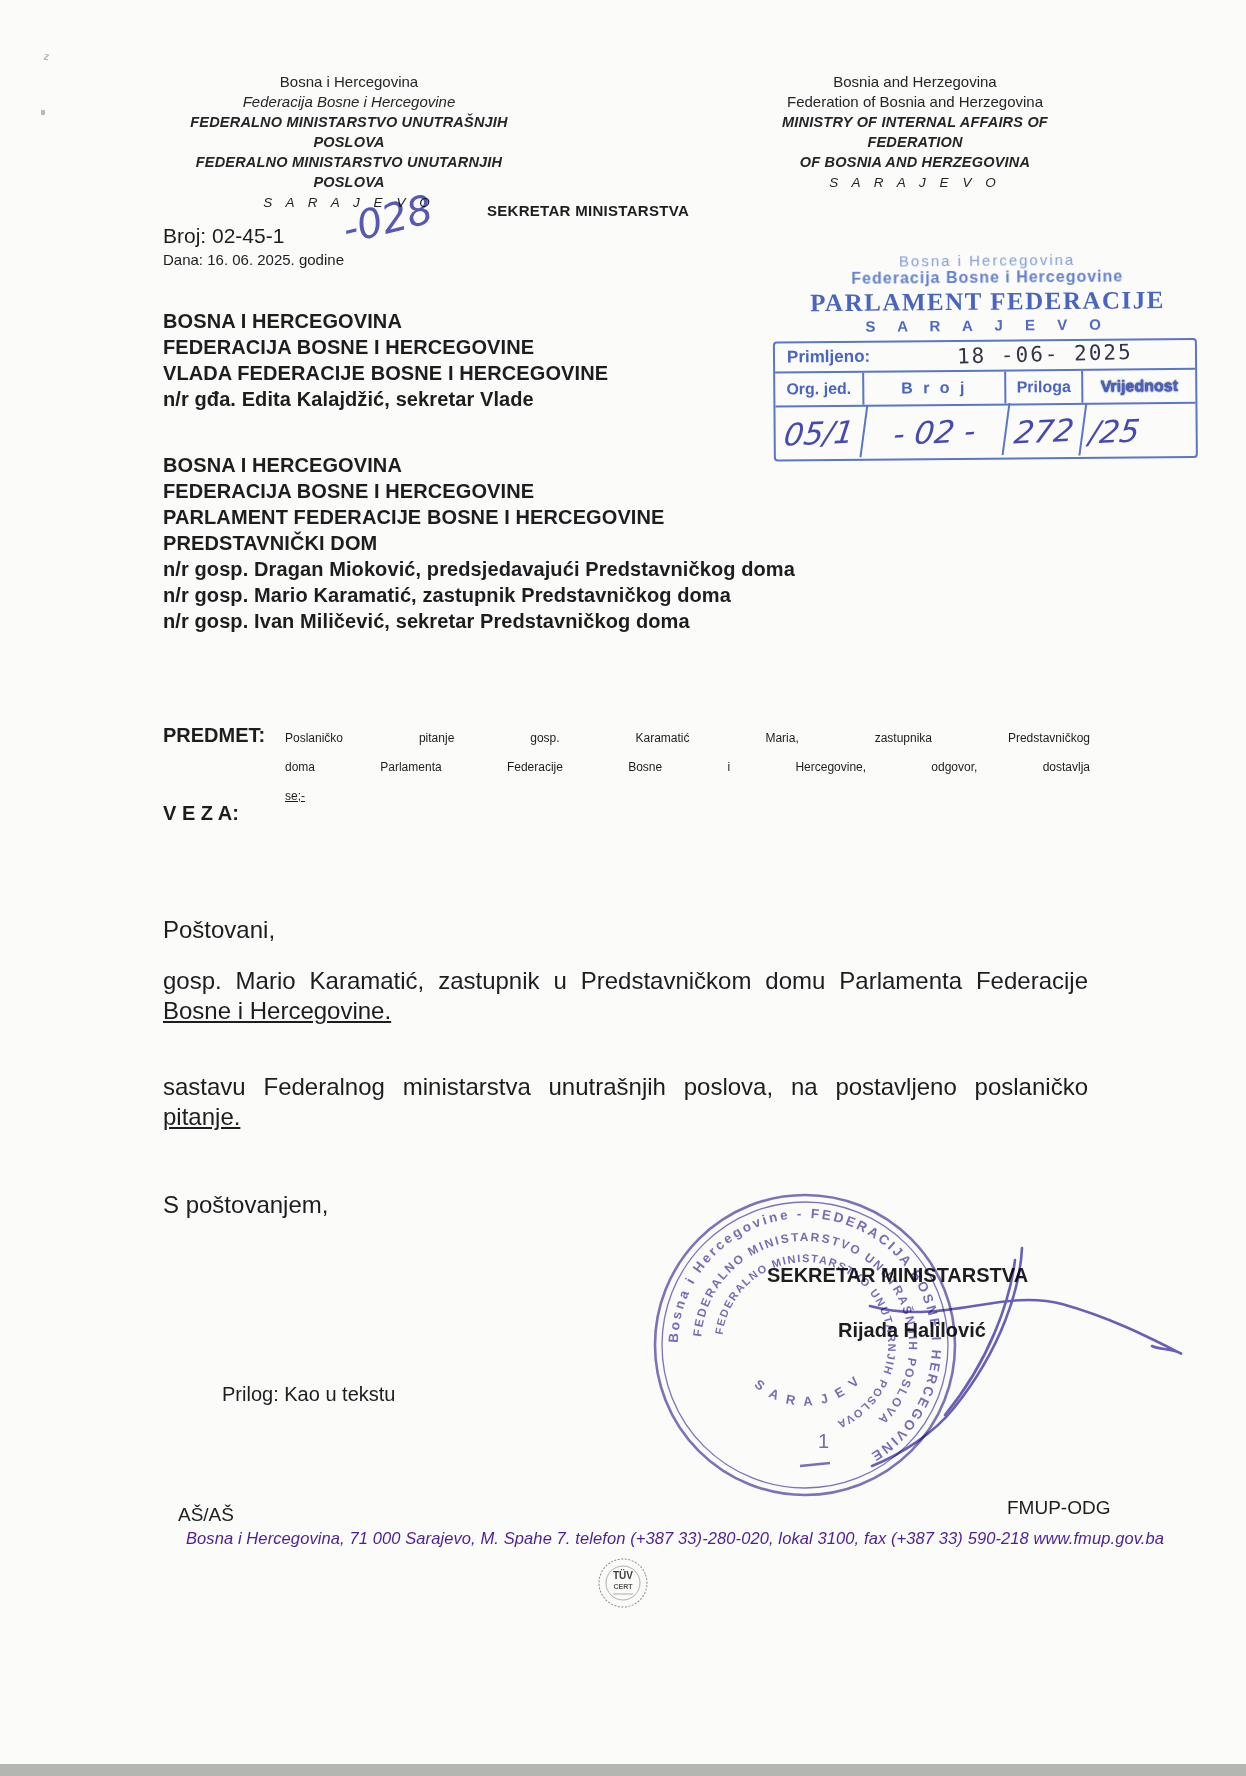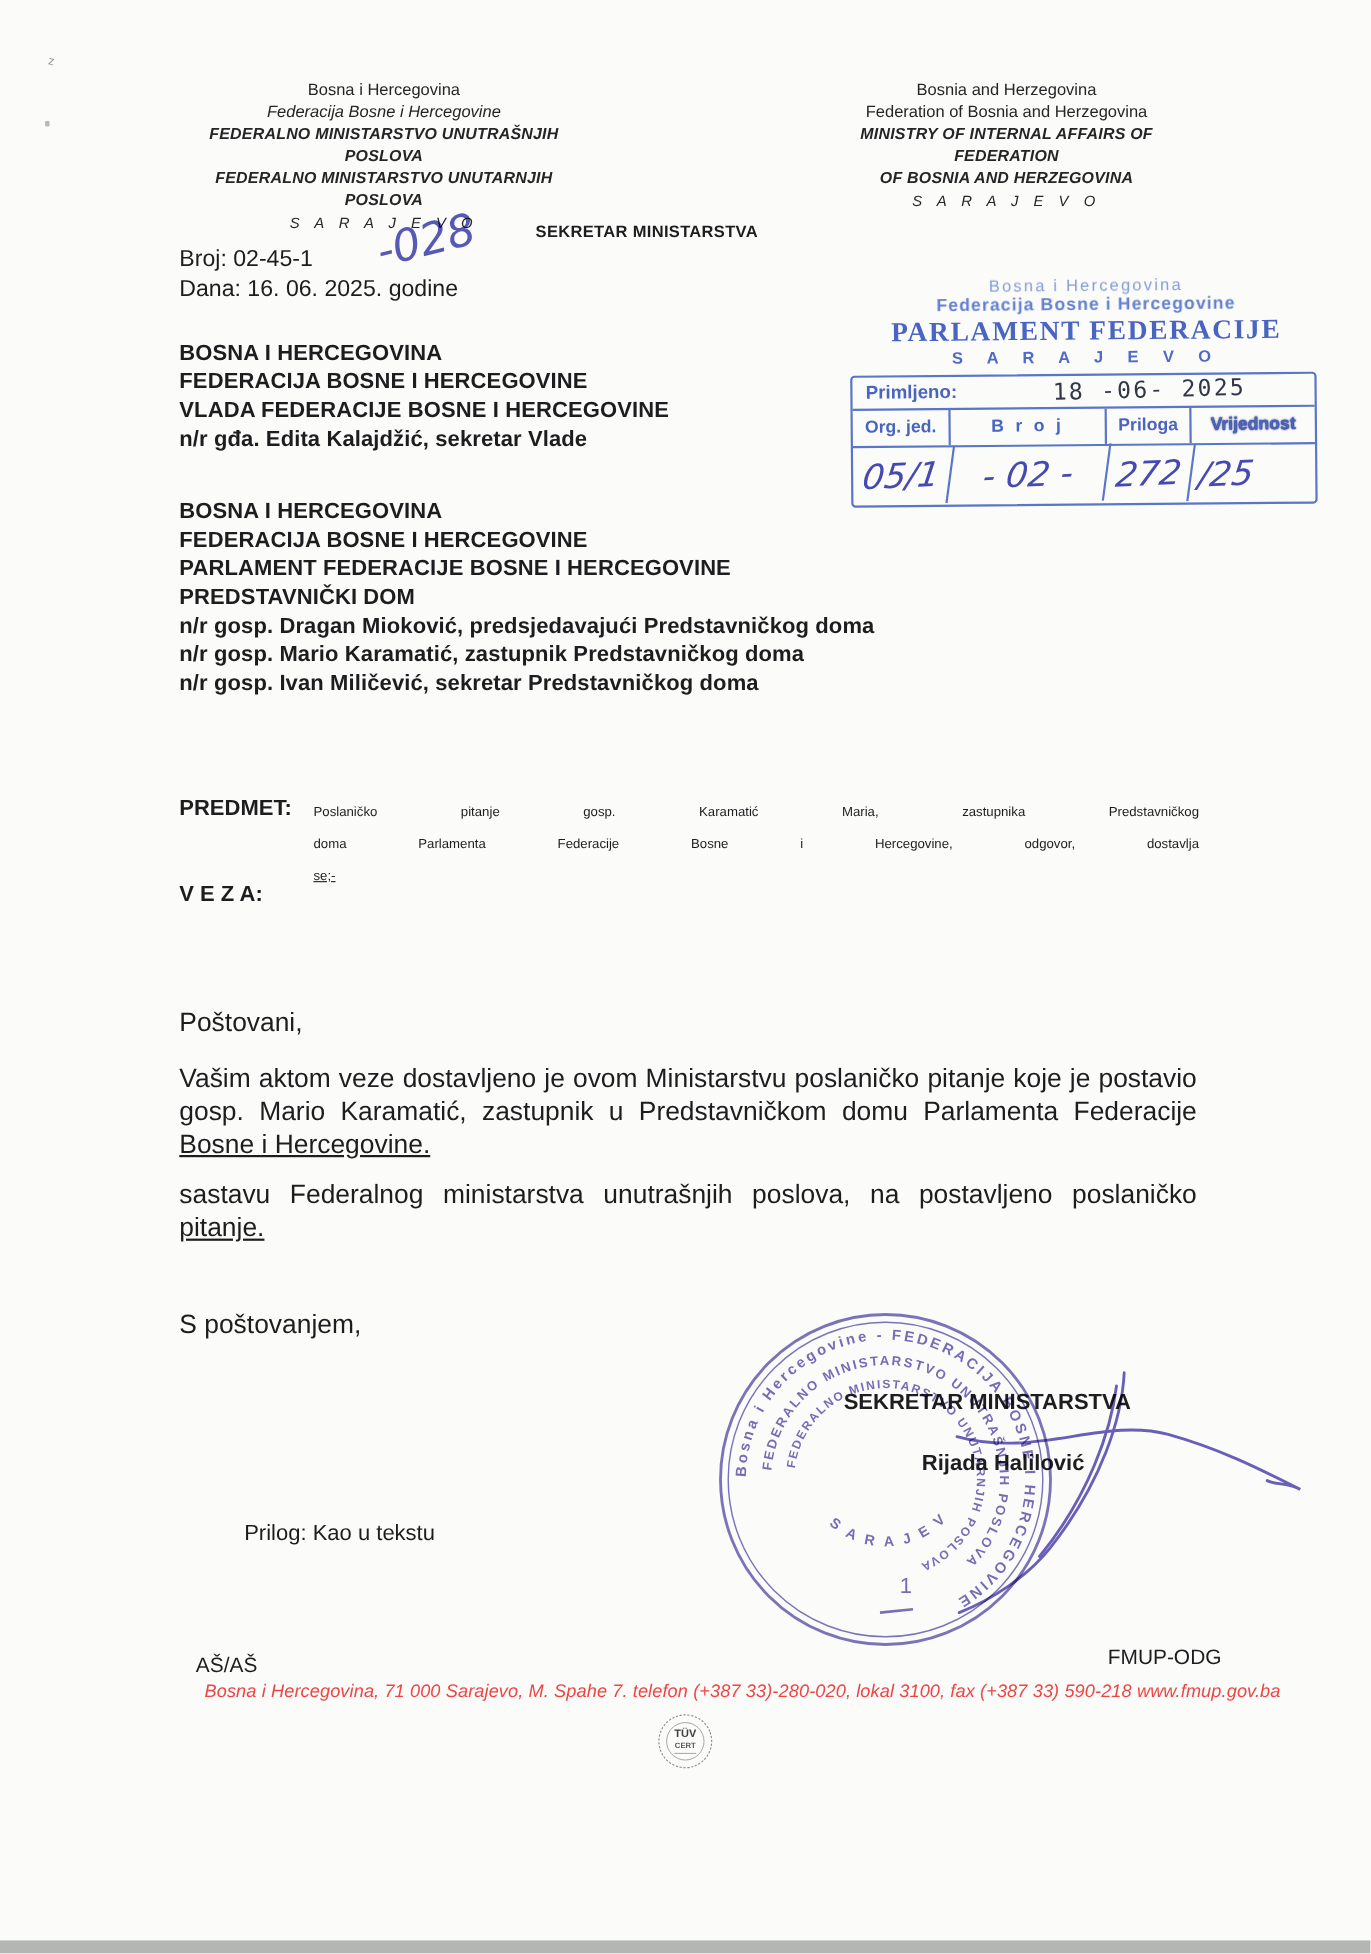--- a/index.html
+++ b/index.html
@@ -16,21 +16,21 @@
   .letterhead{width:360px;text-align:center;font-size:15px;line-height:20px;color:#252528;}
   .lh-l2-it{font-style:italic;}
   .lh-bold{font-weight:bold;font-style:italic;font-size:14.5px;letter-spacing:.2px;}
   .lh-city{font-style:italic;font-size:13.5px;letter-spacing:5px;margin-top:1px;}
 
   
   .office-title{left:468px;top:202px;width:240px;text-align:center;font-weight:bold;font-size:15px;letter-spacing:.3px;}
   .broj{left:163px;top:224px;font-size:21px;}
   .broj-hand{left:342px;top:196px;font-size:40px;color:#4649b2;font-style:italic;
              transform:rotate(-14deg);font-family:"DejaVu Sans",sans-serif;opacity:.9;mix-blend-mode:multiply;}
-  .dana{left:163px;top:251px;font-size:21px;}
+  .dana{left:163px;top:251px;font-size:15px;}
 
   
   .rstamp{left:690px;top:252px;width:520px;transform:rotate(-.5deg);mix-blend-mode:multiply;}
   .rs-head{width:420px;margin-left:88px;text-align:center;color:#5b7ad0;}
   .rs-h1{font-size:15px;color:#87a0dc;letter-spacing:2px;filter:blur(.4px);}
   .rs-h2{font-size:16px;font-weight:bold;color:#6482d4;letter-spacing:1px;filter:blur(.3px);}
   .rs-h3{font-family:"Liberation Serif",serif;font-weight:bold;font-size:25px;color:#4a66c6;letter-spacing:1.5px;margin-top:1px;}
   .rs-h4{font-size:15px;font-weight:bold;letter-spacing:9px;color:#4f6ccb;margin-top:1px;}
   .rs-table{margin-top:6px;margin-left:83px;width:420px;border:2.5px solid #5b78cc;border-radius:4px;color:#4a66c6;position:relative;}
   .rs-row1{height:28px;border-bottom:2px solid #5b78cc;display:flex;align-items:center;}
@@ -64,21 +64,21 @@
   .sig-title{left:767px;top:1264px;font-size:20px;font-weight:bold;}
   .sig-name{left:838px;top:1319px;font-size:20px;font-weight:bold;}
   .seal{left:650px;top:1190px;width:310px;height:310px;mix-blend-mode:multiply;opacity:.92;}
   .signature-svg{left:850px;top:1230px;width:350px;height:250px;mix-blend-mode:multiply;}
 
   
   .prilog{left:186px;top:1383px;font-size:20px;margin-left:36px;}
   .initials{left:178px;top:1504px;font-size:19px;}
   .doccode{left:1007px;top:1497px;font-size:19px;}
   .footer-address{left:180px;top:1529px;width:990px;text-align:center;
-                  font-style:italic;font-size:16.5px;color:#ef4444;
+                  font-style:italic;font-size:16.5px;color:#4c1d95;
                   font-family:"Liberation Sans",sans-serif;letter-spacing:.1px;}
   .certlogo{left:596px;top:1556px;width:54px;height:54px;}
   .scanbar{left:0;top:1764px;width:1246px;height:12px;background:#b3b6b1;}
   .speck1{left:44px;top:50px;font-size:11px;color:#9a9a9a;transform:rotate(10deg);}
   .speck2{left:41px;top:110px;width:4px;height:5px;background:#b9b9b9;border-radius:1px;}
 </style>
 </head>
 <body>
 
 <div class="abs speck1 noint">z</div>
@@ -131,21 +131,20 @@
   </div>
 </div>
 
 <div class="abs blockrow" style="top:802px;width:950px;">
   <span class="blk-label">V E Z A:</span>
 </div>
 
 <div class="abs bodyline" style="top:915px;">Poštovani,</div>
 
 <div class="abs bodyline" style="top:966px;">
-  <div class="jline">Vašim aktom veze dostavljeno je ovom Ministarstvu poslaničko pitanje koje je postavio</div>
   <div class="jline">gosp. Mario Karamatić, zastupnik u Predstavničkom domu Parlamenta Federacije</div>
   <div class="lline">Bosne i Hercegovine.</div>
 </div>
 
 <div class="abs bodyline" style="top:1072px;">
   <div class="jline">sastavu Federalnog ministarstva unutrašnjih poslova, na postavljeno poslaničko</div>
   <div class="lline">pitanje.</div>
 </div>
 
 <div class="abs bodyline" style="top:1190px;">S poštovanjem,</div>

